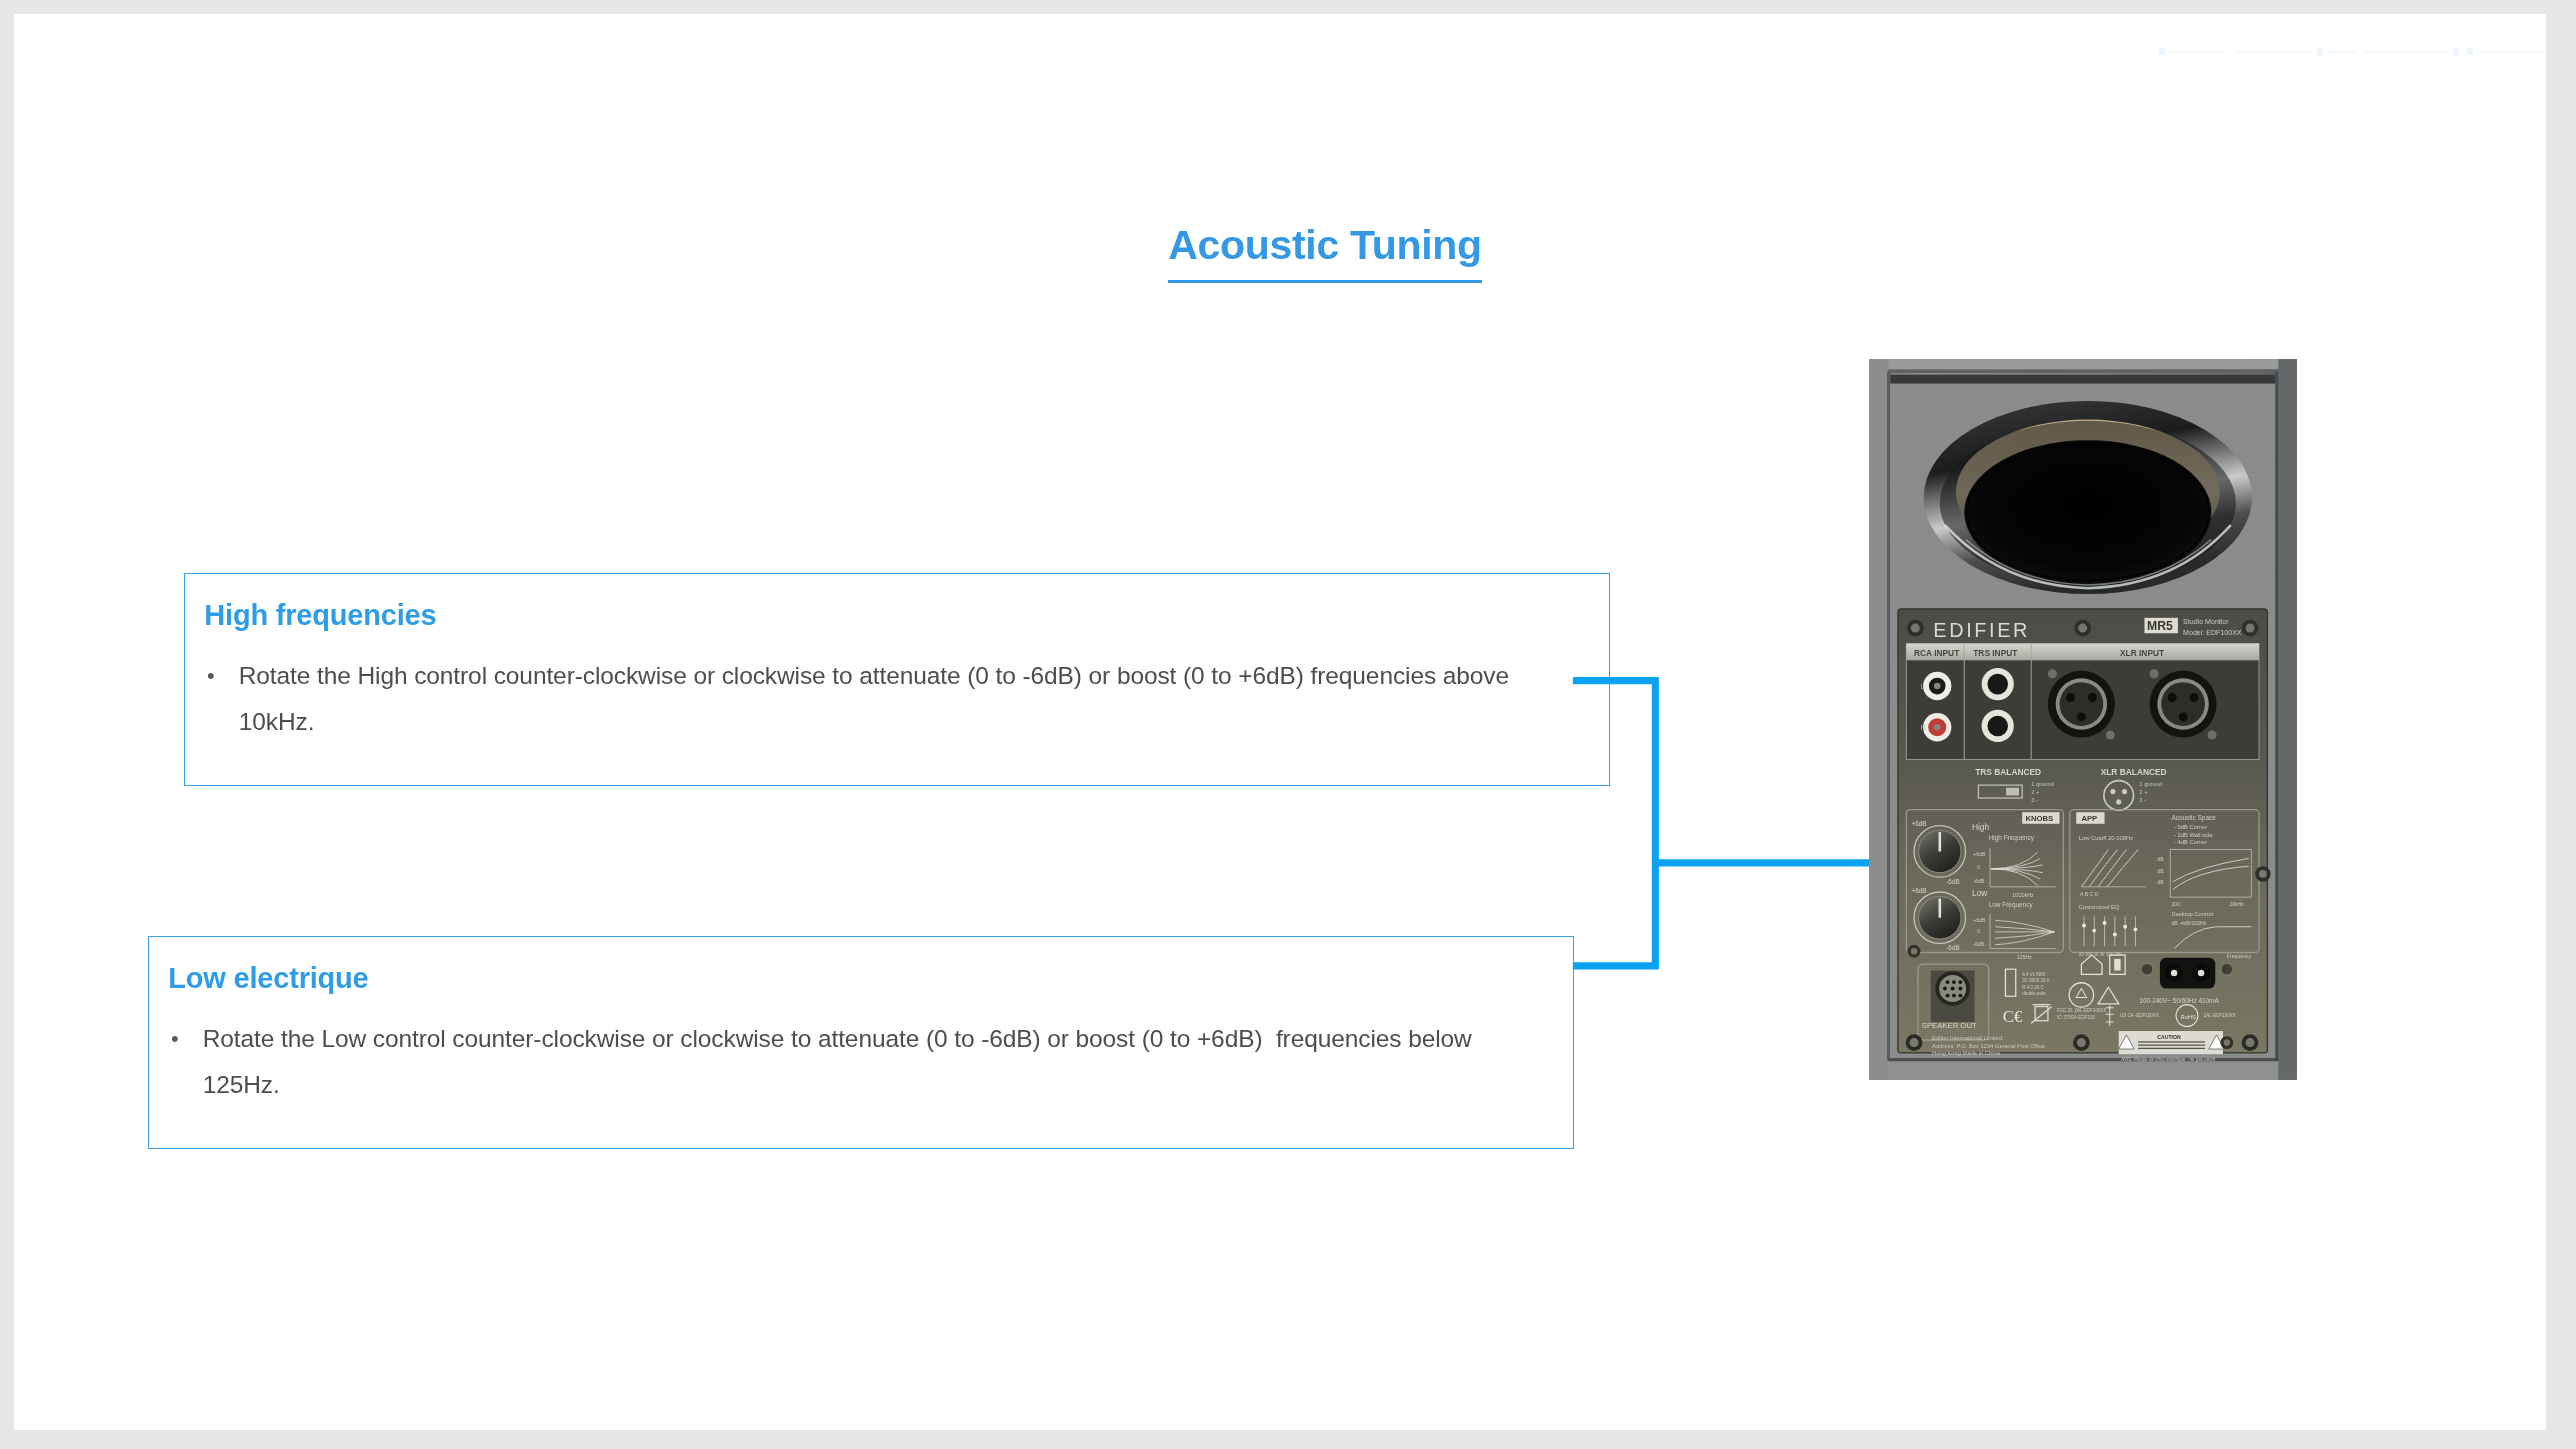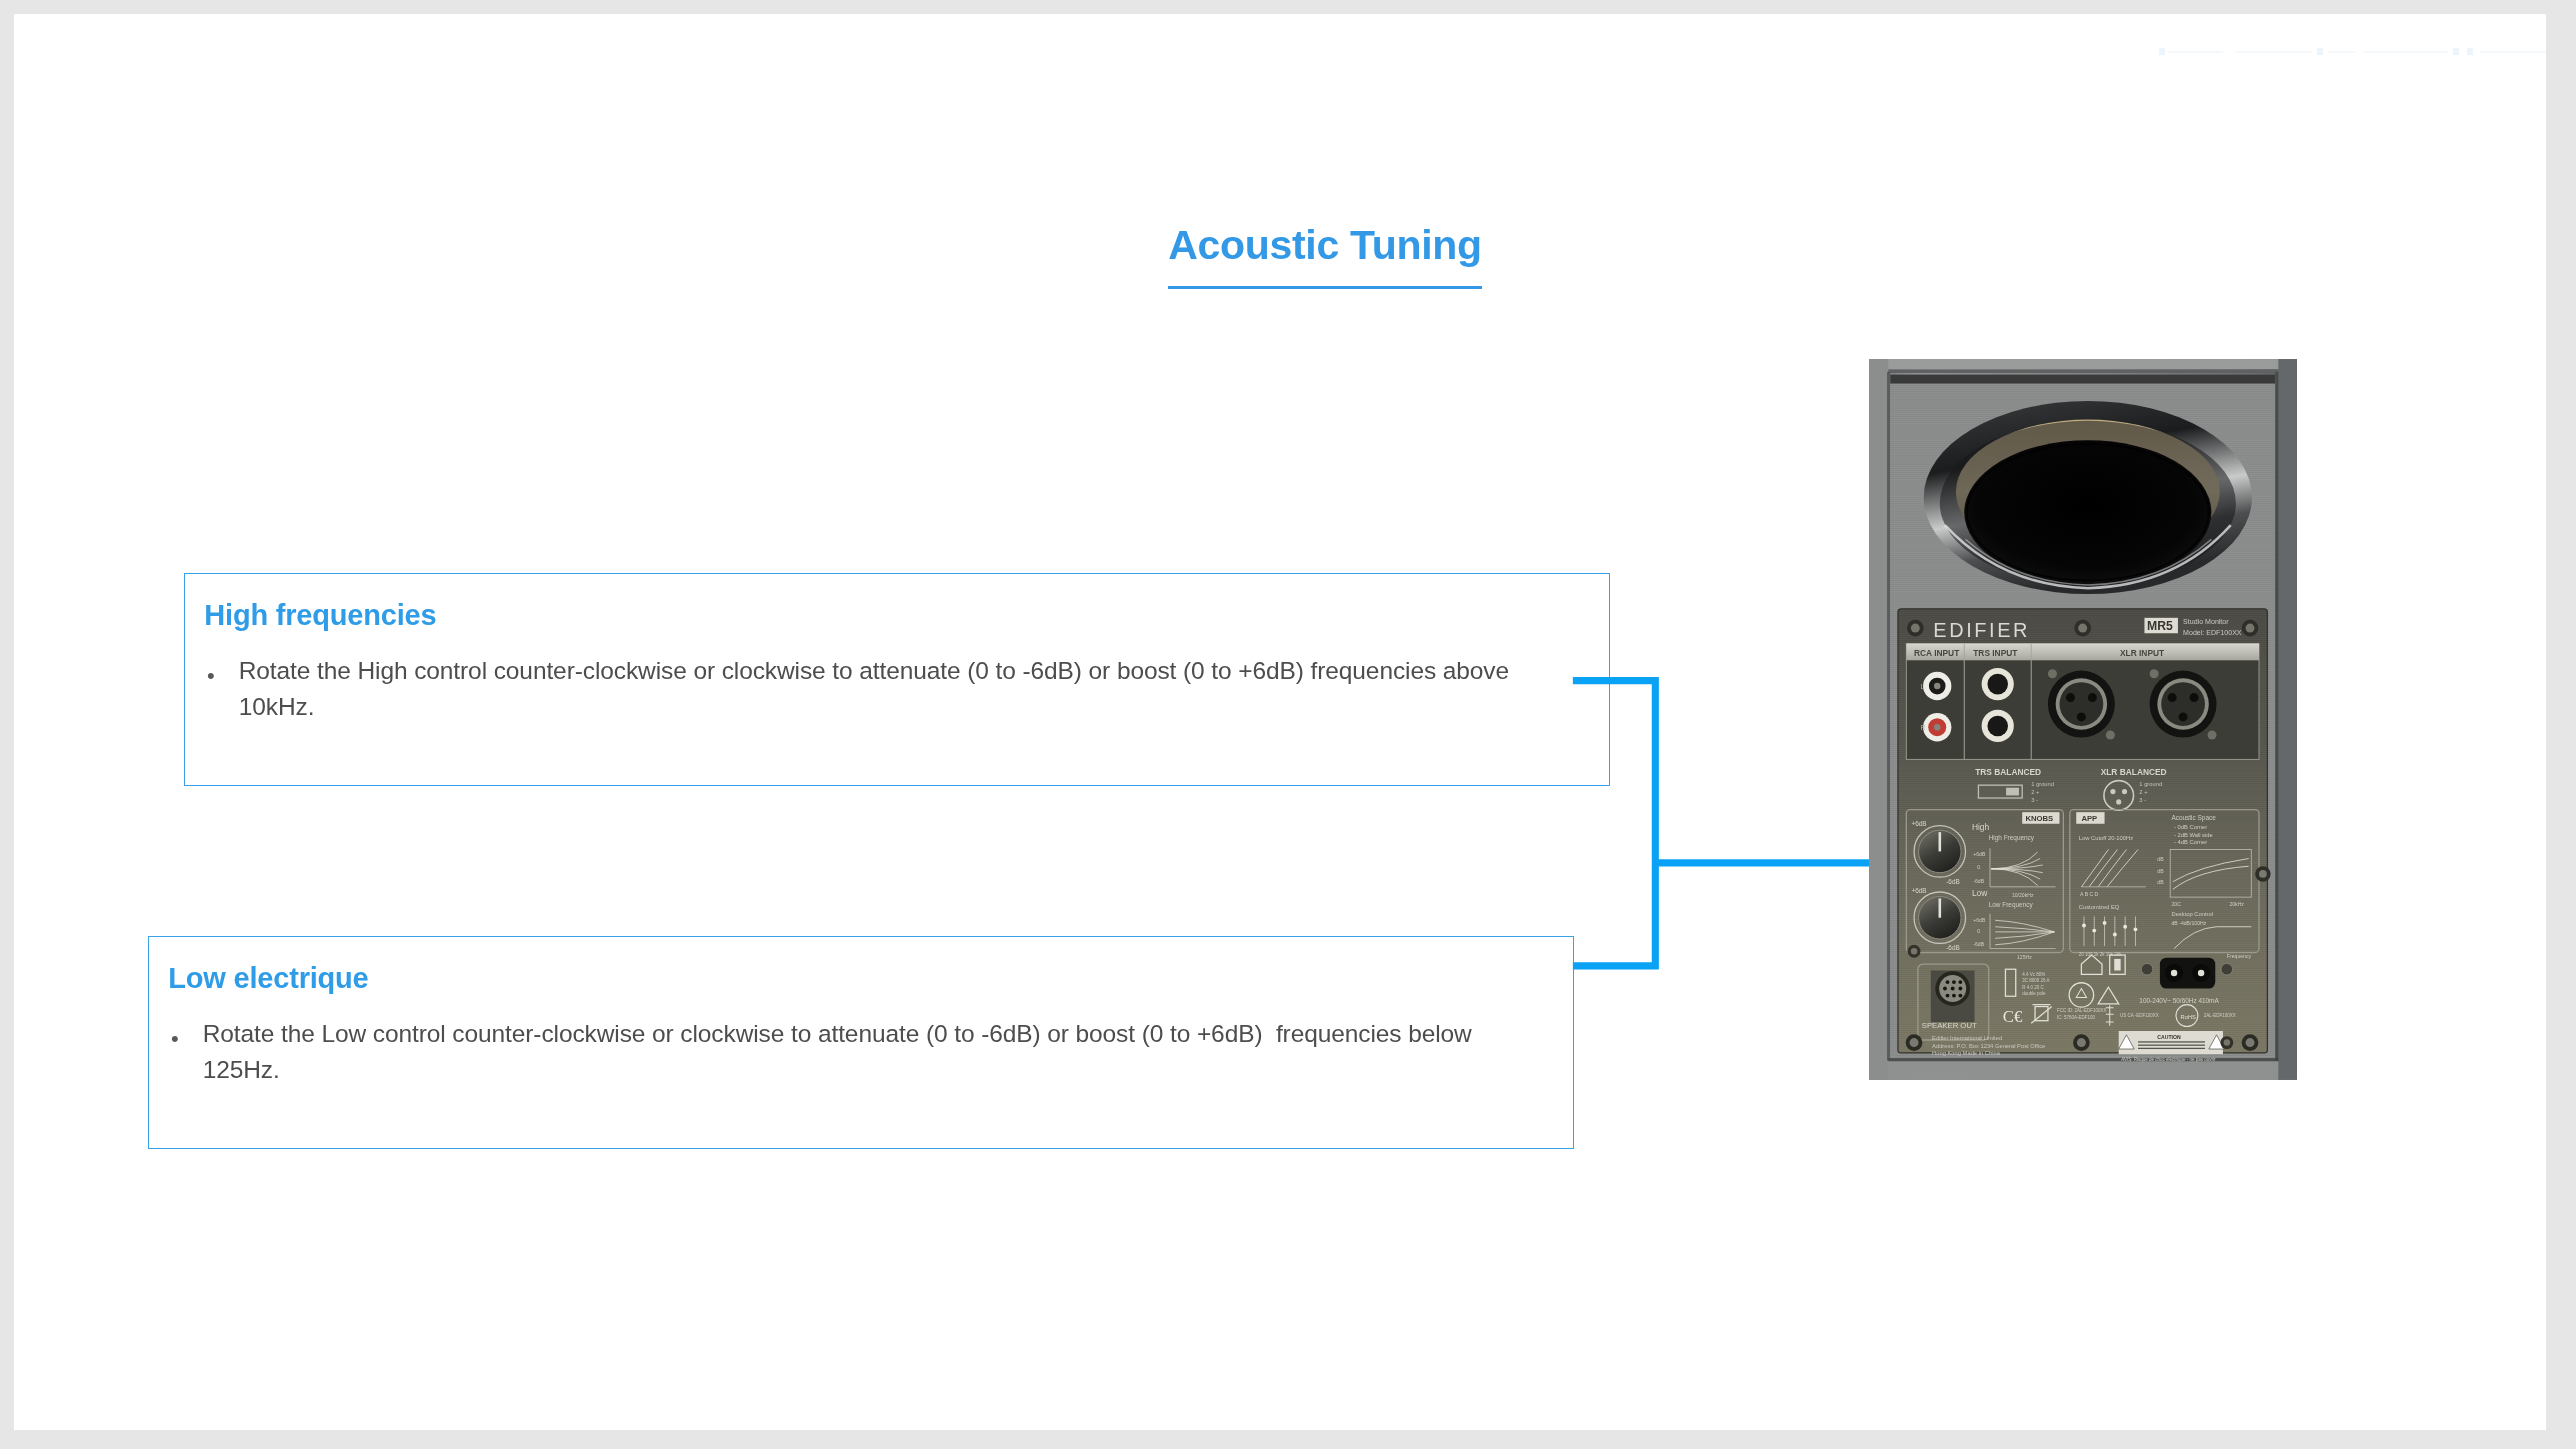--- a/index.html
+++ b/index.html
@@ -70,21 +70,21 @@
   .title-line {
     color: #3399e6;
     font-size: 41px;
     font-weight: bold;
     line-height: 76px;
     letter-spacing: -0.3px;
     white-space: nowrap;
   }
   .title-line span.u {
     border-bottom: 3.2px solid #3399e6;
-    padding-bottom: 18px;
+    padding-bottom: 12px;
   }
 
   
   .callout {
     position: absolute;
     box-sizing: border-box;
     border: 1.9px solid #3aa0e8;
     background: #ffffff;
   }
   #box-high {
@@ -125,21 +125,21 @@
     font-size: 22px;
     line-height: 46px;
     text-align: left;
     padding-left: 5.2px;
     box-sizing: border-box;
   }
   .bullet-text {
     flex: 1 1 auto;
     color: #4d4d4d;
     font-size: 24.5px;
-    line-height: 36px;
+    line-height: 46px;
     letter-spacing: -0.1px;
     white-space: pre-wrap;
   }
 
   
   #connector {
     position: absolute;
     left: 1546px;
     top: 644px;
     width: 760px;

